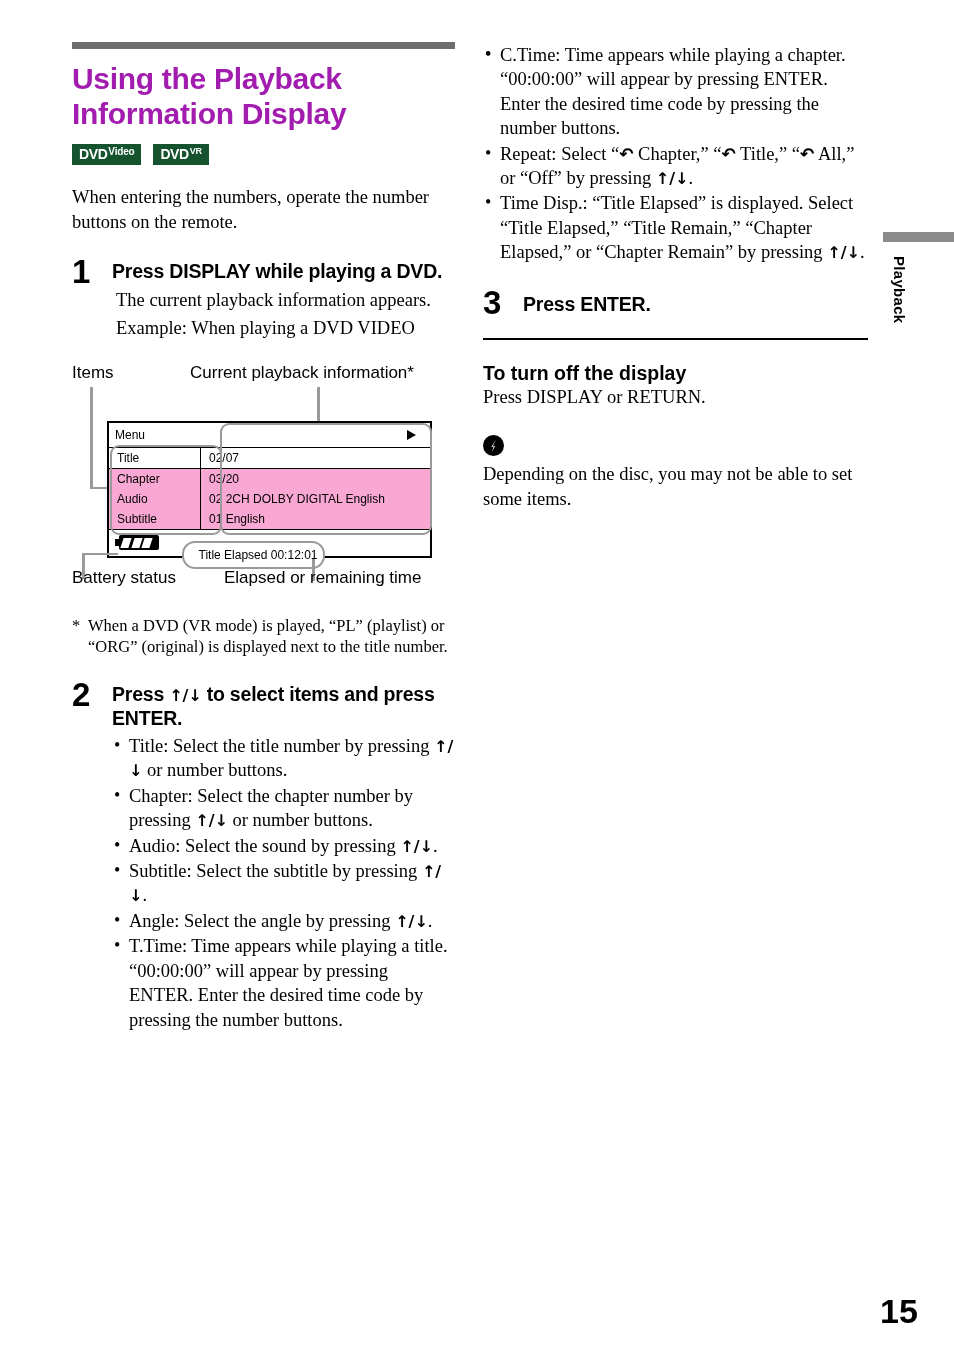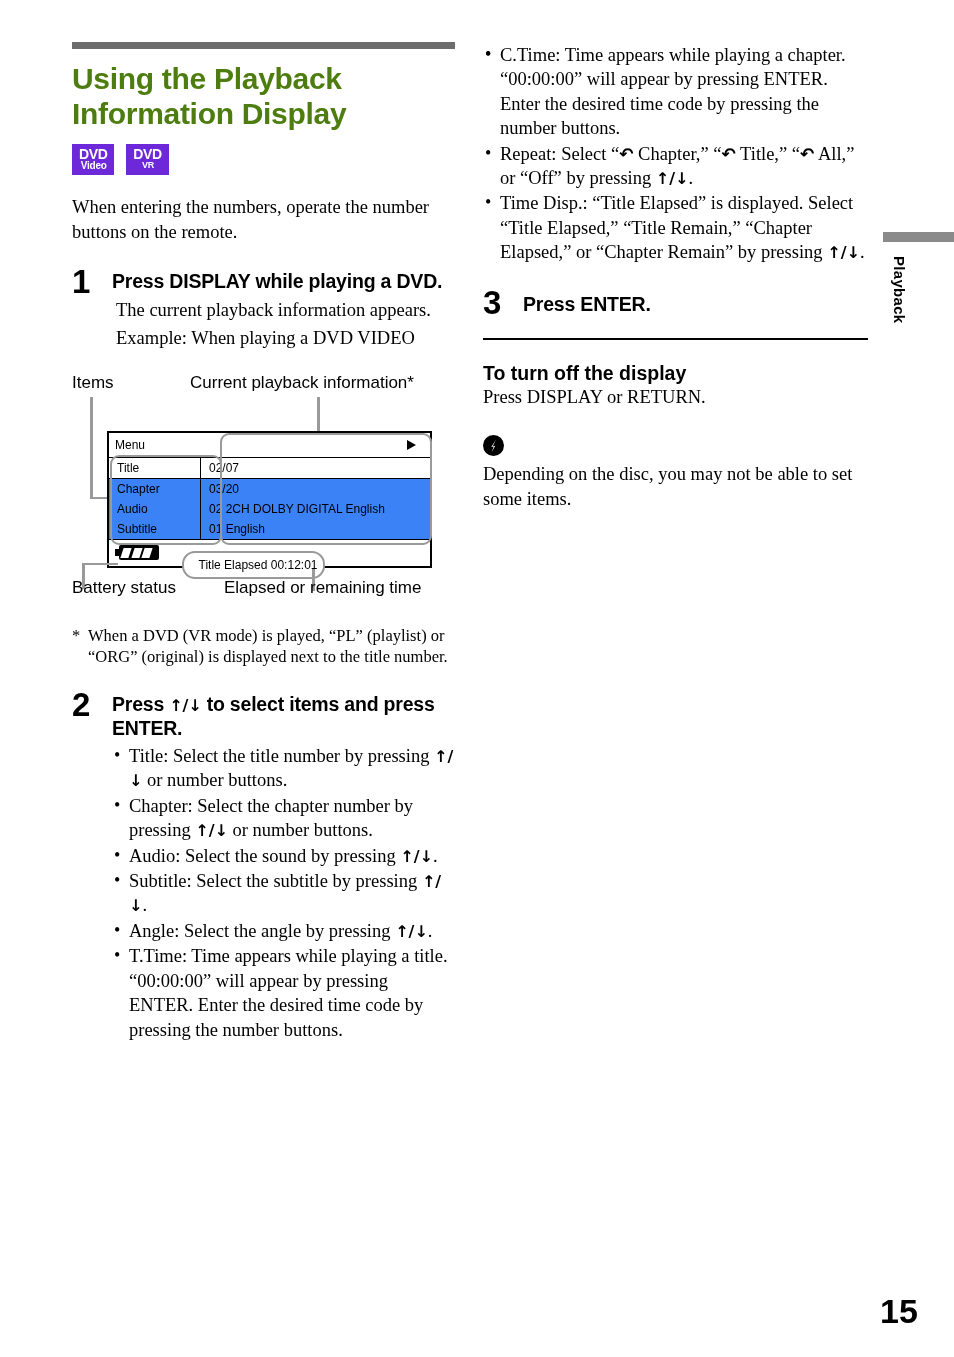--- a/index.html
+++ b/index.html
@@ -11,28 +11,27 @@
   .page{position:absolute;inset:0;}
 
   
   .col-left{position:absolute;left:72px;top:42px;width:383px;}
   .col-right{position:absolute;left:483px;top:42px;width:385px;}
 
   
   .top-rule{height:7px;background:#6d6d6d;width:383px;margin:0 0 12px 0;}
   h1.title{
     font-family:"Liberation Sans", sans-serif;font-weight:bold;
-    font-size:30px;line-height:1.17;letter-spacing:-0.3px;margin:0;color:#4d7c0f;
+    font-size:30px;line-height:1.17;letter-spacing:-0.3px;margin:0;color:#a21caf;
   }
   .badges{margin-top:13px;display:flex;gap:12px;}
   .badge{
-    background:#6d28d9;color:#fff;display:inline-flex;align-items:center;
+    background:#14532d;color:#fff;display:inline-flex;align-items:flex-start;
     padding:3px 7px 4px 7px;font-family:"Liberation Sans", sans-serif;
     line-height:1;
-    flex-direction:column;
   }
   .badge .b-main{font-weight:bold;font-size:14px;letter-spacing:-0.4px;}
   .badge .b-sub{font-weight:bold;font-size:10px;letter-spacing:-0.2px;margin-left:1px;}
   .badge .b-sub.small-caps{font-size:9px;}
 
   
   p.body{font-size:18.5px;line-height:1.32;margin:0;}
   .intro{margin-top:20px;}
   .intro p{margin:0;}
 
@@ -70,21 +69,21 @@
   .osd{position:absolute;left:35px;top:58px;width:325px;border:2.5px solid #000;background:#fff;box-sizing:border-box;}
   .osd-head{height:24px;border-bottom:1.5px solid #000;position:relative;display:flex;align-items:center;}
   .osd-head .mtxt{font-family:"Liberation Sans", sans-serif;font-size:12px;padding-left:6px;}
   .osd-head .play{position:absolute;right:14px;top:50%;transform:translateY(-50%);
      width:0;height:0;border-left:9px solid #000;border-top:5.5px solid transparent;border-bottom:5.5px solid transparent;}
   .orow{display:flex;height:20px;align-items:center;font-family:"Liberation Sans", sans-serif;font-size:12px;}
   .orow .k{width:92px;flex:none;padding-left:8px;box-sizing:border-box;border-right:1.5px solid #000;height:100%;display:flex;align-items:center;}
   .orow .v{flex:1;padding-left:8px;position:relative;height:100%;display:flex;align-items:center;text-align:right;}
   .orow.sel .k,.orow.sel .v{background:#fff;}
   .orow.sel{border-bottom:1.5px solid #000;border-top:0;}
-  .orow.g .k,.orow.g .v{background:#3b82f6;}
+  .orow.g .k,.orow.g .v{background:#f9a8d4;}
   .osd-foot{height:26px;border-top:1.5px solid #000;display:flex;align-items:center;padding-left:10px;}
   .batt{width:40px;height:15px;background:#000;border-radius:2px;position:relative;display:flex;align-items:center;gap:2.5px;padding:0 3px;box-sizing:border-box;}
   .batt i{display:block;width:8px;height:10px;background:#fff;transform:skewX(-18deg);}
   .batt:before{content:"";position:absolute;left:-4px;top:4px;width:4px;height:7px;background:#000;}
 
   
   .cal{position:absolute;border:2.5px solid #9a9a9a;border-radius:9px;box-sizing:border-box;}
   .lead{position:absolute;background:#9a9a9a;}
   .lead.v{width:2.5px;}
   .lead.h{height:2.5px;}

